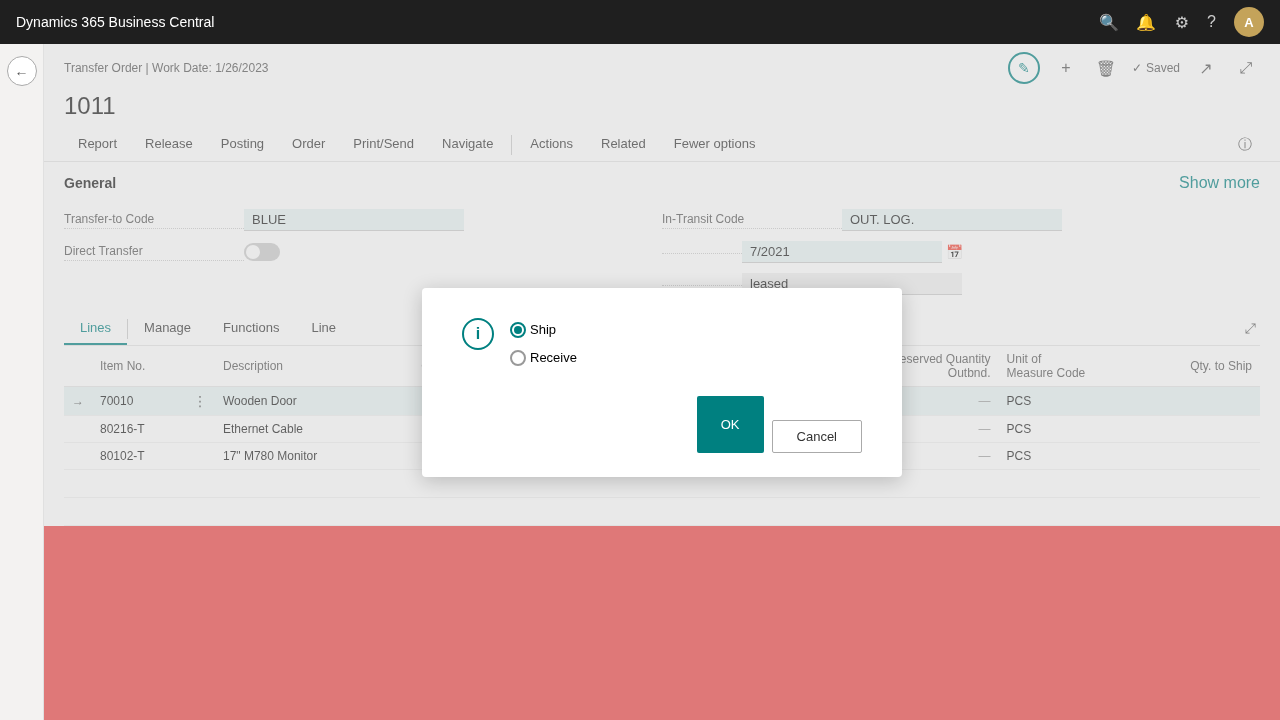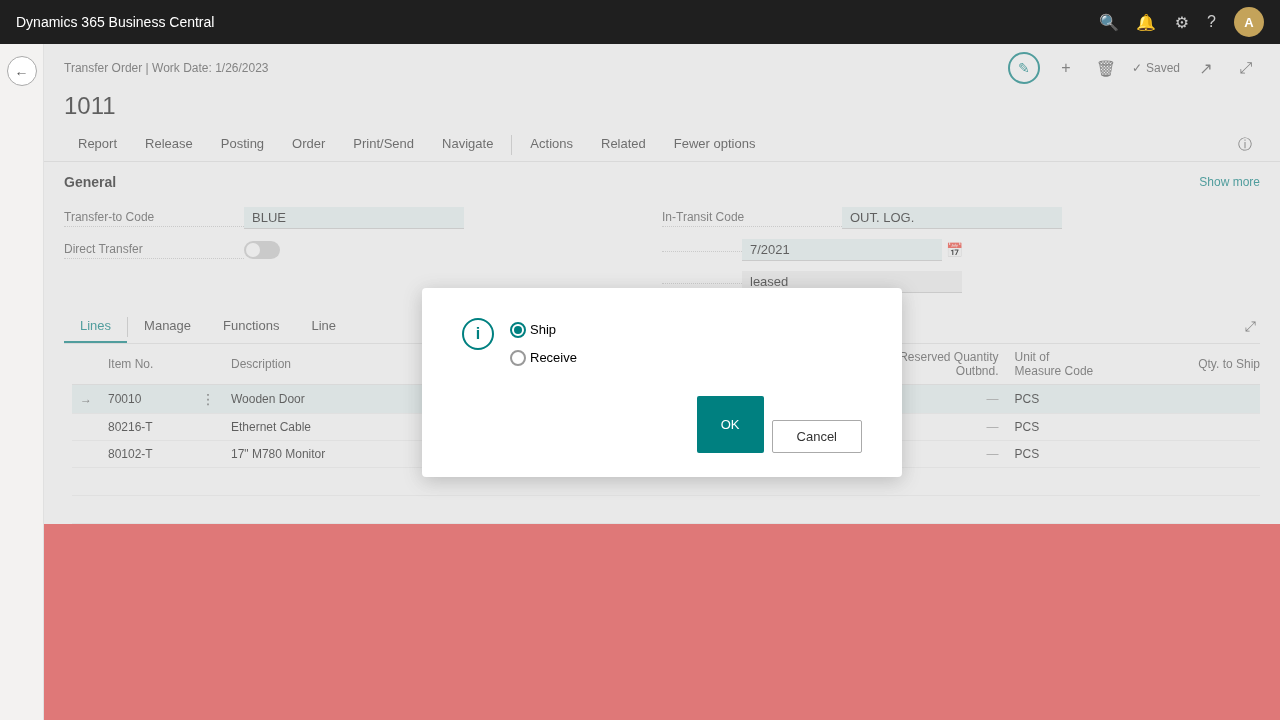--- a/index.html
+++ b/index.html
@@ -113,21 +113,21 @@
       padding: 12px 20px;
       background: white;
     }
     .section-header {
       display: flex;
       justify-content: space-between;
       align-items: center;
       margin-bottom: 12px;
     }
     .section-title { font-size: 14px; font-weight: 600; color: #1a1a1a; }
-    .show-more { color: #008080; font-size: 12px; cursor: pointer; }
+    .show-more { color: #008080; font-size: 16px; cursor: pointer; }
 
     .form-grid {
       display: grid;
       grid-template-columns: 1fr 1fr;
       gap: 0;
     }
     .form-row {
       display: flex;
       align-items: center;
       padding: 4px 0;
@@ -195,21 +195,21 @@
     }
     .lines-tab.active {
       color: #008080;
       border-bottom: 2px solid #008080;
     }
     .lines-tab-separator { width: 1px; height: 20px; background: #ccc; }
     .lines-icon { margin-left: auto; color: #555; font-size: 14px; cursor: pointer; }
 
     
     .table-container { overflow-x: auto; }
-    table { width: 100%; border-collapse: collapse; font-size: 12px; margin-left: 8px; }
+    table { width: 100%; border-collapse: collapse; font-size: 12px; }
     th {
       background: white;
       color: #555;
       font-weight: 400;
       padding: 6px 8px;
       text-align: left;
       border-bottom: 1px solid #e5e5e5;
       white-space: nowrap;
     }
     td {

